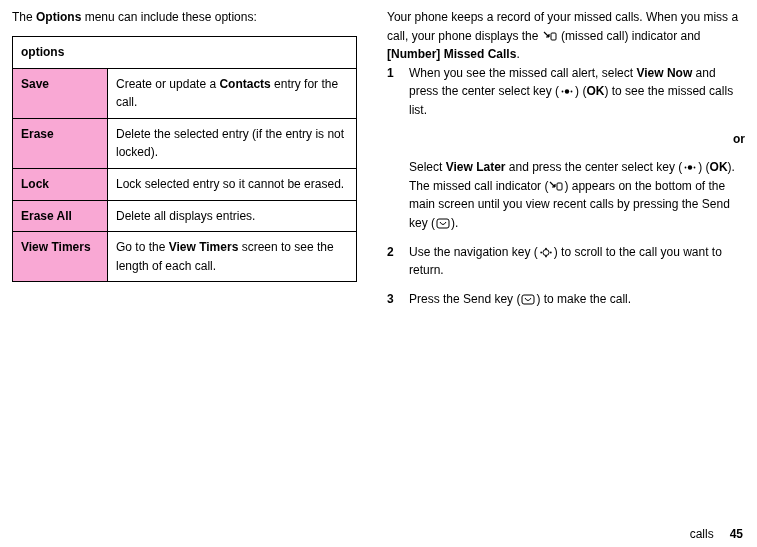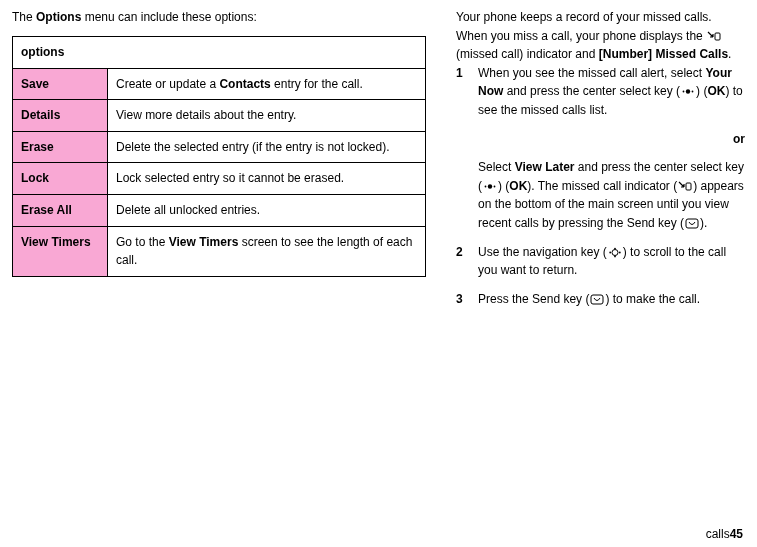--- a/index.html
+++ b/index.html
@@ -9,21 +9,21 @@
     font-size: 12px;
     color: #000;
     padding: 8px 12px 0 12px;
     position: relative;
   }
   .columns {
     display: flex;
     gap: 30px;
   }
   .col-left {
-    width: 414px;
+    width: 345px;
     flex-shrink: 0;
   }
   .col-right {
     flex: 1;
   }
   .intro {
     line-height: 1.5;
     margin-bottom: 10px;
   }
   .cond { font-family: "Arial Narrow", Arial, sans-serif; font-stretch: condensed; font-weight: bold; }
@@ -98,21 +98,21 @@
     width: 100%; height: 100%;
     display: block;
   }
 
   .footer {
     position: absolute;
     bottom: 6px;
     right: 14px;
     font-size: 12px;
   }
-  .footer .lbl { }
+  .footer .lbl { margin-right: 16px; }
   .footer .pg { font-weight: bold; }
 </style>
 </head>
 <body>
 
 <div class="columns">
 
   <div class="col-left">
     <p class="intro">
       <span>The </span><span class="cond">Options</span><span> menu can include these options:</span>
@@ -123,41 +123,35 @@
           <tr>
         <th colspan="2">options</th>
       </tr>
       <tr>
         <td class="opt">Save</td>
         <td class="desc">
           <span>Create or update a </span><span class="cond">Contacts</span><span> entry for the call.</span>
         </td>
       </tr>
       <tr>
-        <td class="opt">Details</td>
-        <td class="desc">
-          <span>View more details about the entry.</span>
-        </td>
-      </tr>
-      <tr>
         <td class="opt">Erase</td>
         <td class="desc">
           <span>Delete the selected entry (if the entry is not locked).</span>
         </td>
       </tr>
       <tr>
         <td class="opt">Lock</td>
         <td class="desc">
           <span>Lock selected entry so it cannot be erased.</span>
         </td>
       </tr>
       <tr>
         <td class="opt">Erase All</td>
         <td class="desc">
-          <span>Delete all unlocked entries.</span>
+          <span>Delete all displays entries.</span>
         </td>
       </tr>
       <tr>
         <td class="opt">View Timers</td>
         <td class="desc">
           <span>Go to the </span><span class="cond">View Timers</span><span> screen to see the length of each call.</span>
         </td>
       </tr>
     </tbody>
       </table>
@@ -168,21 +162,21 @@
     <p class="body-text">
       <span>Your phone keeps a record of your missed calls. When you miss a call, your phone displays the </span><span class="icon icon-missed"><svg viewBox="0 0 14 11">
             <path d="M1 1 L6 6 M6 6 L6 3 M6 6 L3 6" stroke="#000" stroke-width="1.2" fill="none"></path>
             <rect x="8" y="2" width="5" height="7" rx="1" fill="none" stroke="#000" stroke-width="1"></rect>
           </svg></span><span> (missed call) indicator and </span><span class="cond">[Number] Missed Calls</span><span>.</span>
     </p>
 
     <div class="step">
       <div class="step-num">1</div>
       <div class="step-body">
-        <span>When you see the missed call alert, select </span><span class="cond">Your Now</span><span> and press the center select key (</span><span class="icon icon-center"><svg viewBox="0 0 14 11">
+        <span>When you see the missed call alert, select </span><span class="cond">View Now</span><span> and press the center select key (</span><span class="icon icon-center"><svg viewBox="0 0 14 11">
               <circle cx="7" cy="5.5" r="2.2" fill="#000"></circle>
               <circle cx="2.5" cy="5.5" r="0.9" fill="#000"></circle>
               <circle cx="11.5" cy="5.5" r="0.9" fill="#000"></circle>
             </svg></span><span>) (</span><span class="cond">OK</span><span>) to see the missed calls list.</span>
       </div>
     </div>
 
     <p class="step-sub or">or</p>
 
     <p class="step-sub">

